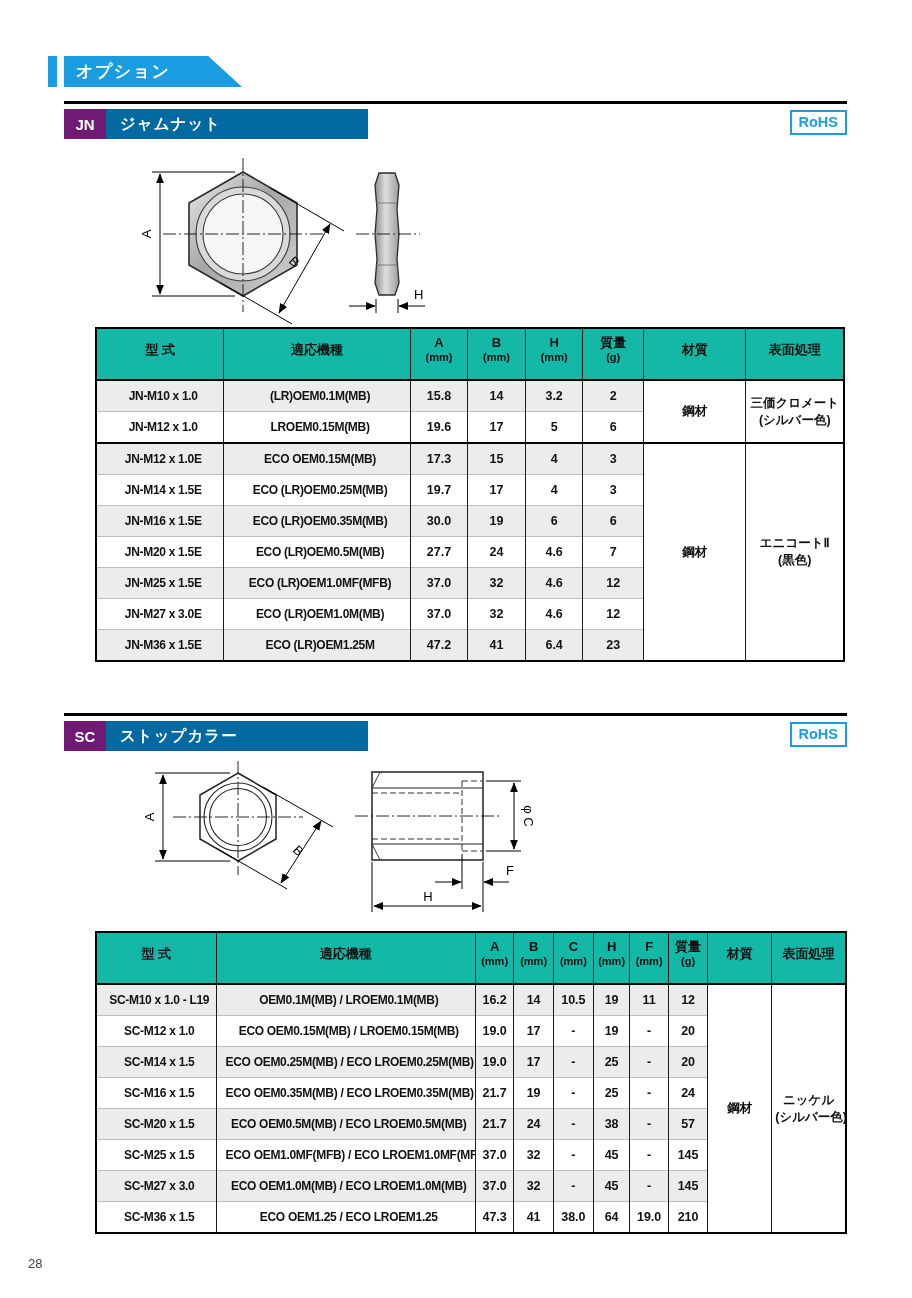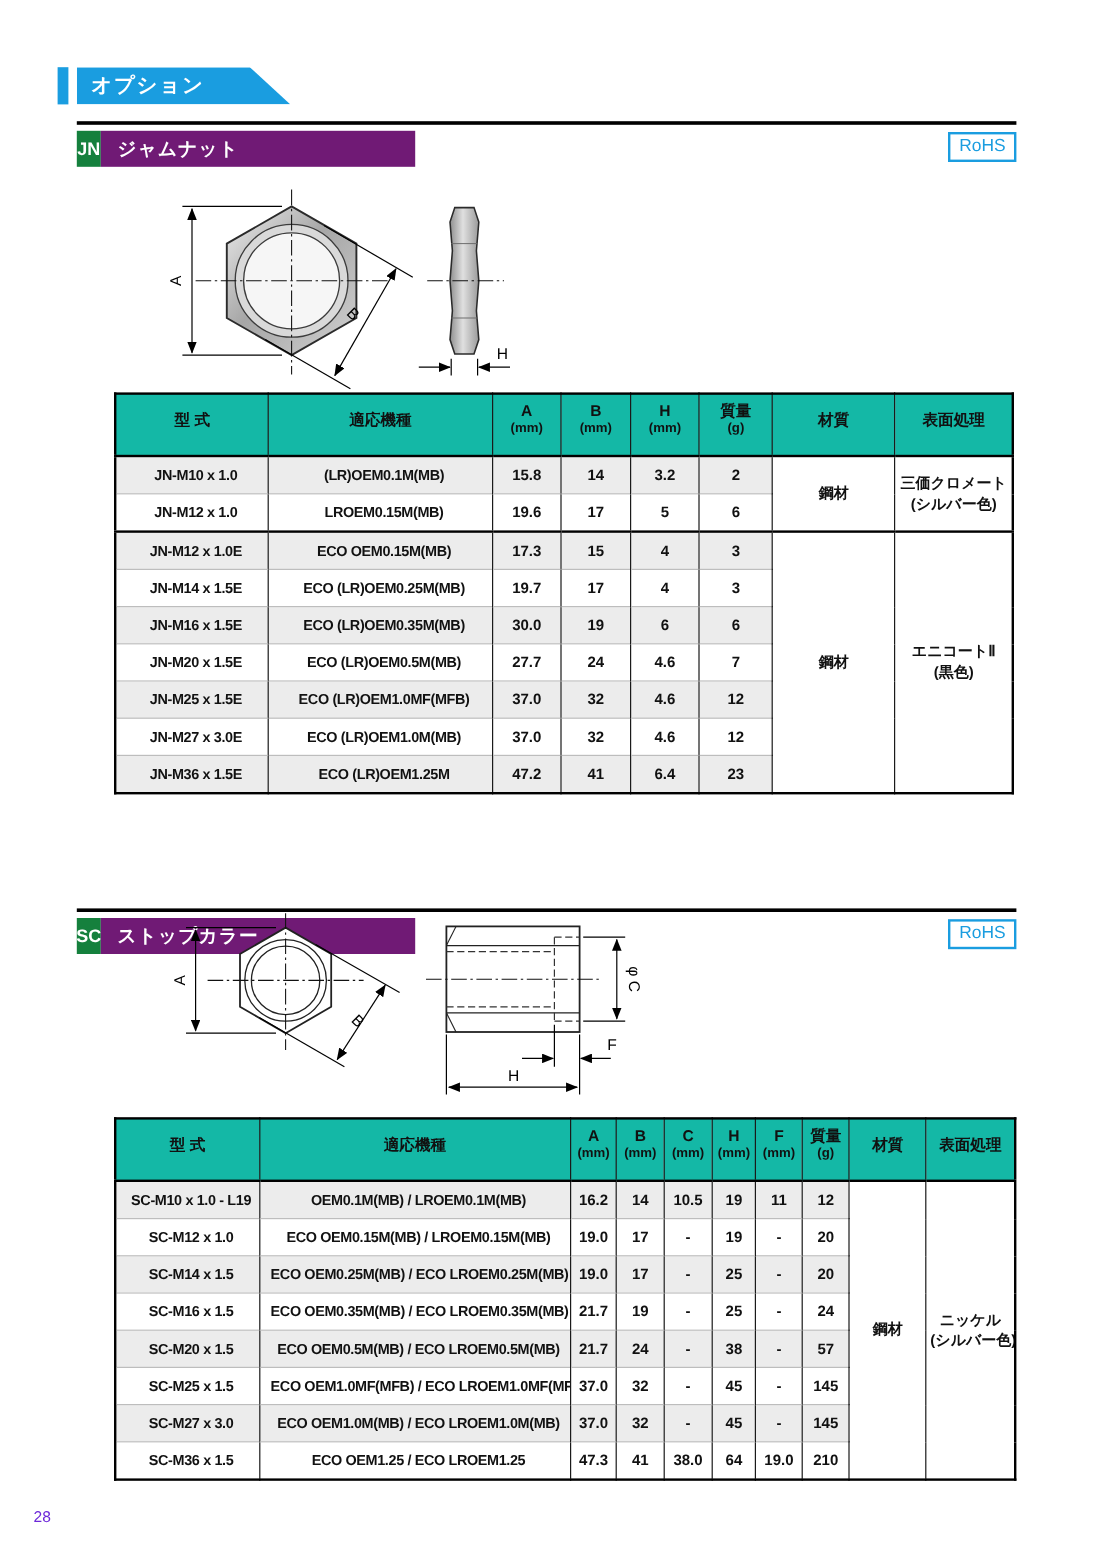--- a/index.html
+++ b/index.html
@@ -14,34 +14,34 @@
   .opt-flag {
     position:absolute; left:16px; top:0; width:178px; height:31px; background:#1a9de0;
     color:#fff; font-size:17px; font-weight:bold; line-height:31px; padding-left:12px;
     letter-spacing:1.5px; box-sizing:border-box;
     clip-path:polygon(0 0, 81% 0, 100% 100%, 0 100%);
   }
 
   
   .sec-head { position:absolute; left:64px; width:783px; height:40px; }
   .sec-head.jn { top:101px; }
-  .sec-head.sc { top:713px;margin-top:44px; }
+  .sec-head.sc { top:713px; }
   .sec-rule { position:absolute; top:0; left:0; right:0; height:3px; background:#000; }
   .sec-bar { position:absolute; top:8px; left:0; height:30px; display:flex; }
   .sec-code {
-    width:20px; background:#15803d; color:#fff; font-weight:bold; font-size:15px;
+    width:42px; background:#701a75; color:#fff; font-weight:bold; font-size:15px;
     display:flex; align-items:center; justify-content:center;
   }
   .sec-title {
-    width:262px; background:#701a75; color:#fff; font-weight:bold; font-size:15.5px;
+    width:262px; background:#0369a1; color:#fff; font-weight:bold; font-size:15.5px;
     display:flex; align-items:center; padding-left:14px; letter-spacing:1px; box-sizing:border-box;
   }
   .rohs {
     position:absolute; top:9px; right:0; border:2px solid #1a9de0; color:#1a9de0;
-    font-weight:normal; font-size:14.5px; line-height:19px; padding:1px 7px; background:#fff;
+    font-weight:bold; font-size:14.5px; line-height:19px; padding:1px 7px; background:#fff;
   }
 
   
   .draw { position:absolute; }
   .jn-svg { left:118px; top:152px; }
   .sc-svg { left:115px; top:755px; }
   .cl   { stroke:#111; stroke-width:0.9; stroke-dasharray:13 3 2 3; fill:none; }
   .dim  { stroke:#000; stroke-width:1; fill:none; }
   .dash { stroke:#333; stroke-width:1; stroke-dasharray:6 3; fill:none; }
   .dlbl { font-size:13px; fill:#000; font-family:"Liberation Sans", sans-serif; }
@@ -67,21 +67,21 @@
   .spec td.ctr { text-align:center; }
   .spec td.stripe { background:#ececec; }
   .spec td.merge { background:#fff; text-align:center; }
   .spec td.merge div { line-height:17px; }
   .spec tr.gstart td { border-top:2.2px solid #000; }
 
   
   .notes { position:absolute; left:96px; font-size:13px; line-height:21px; color:#111; }
   .jn-notes { top:648px; }
   .sc-notes { top:1220px; }
-  .pagenum { position:absolute; left:28px; top:1256px; font-size:13px; color:#6d28d9; }
+  .pagenum { position:absolute; left:28px; top:1256px; font-size:13px; color:#404040; }
 </style>
 </head>
 <body>
 
 <div class="page">
 
   <div class="opt-banner">
     <div class="opt-accent"></div>
     <div class="opt-flag">オプション</div>
   </div>

